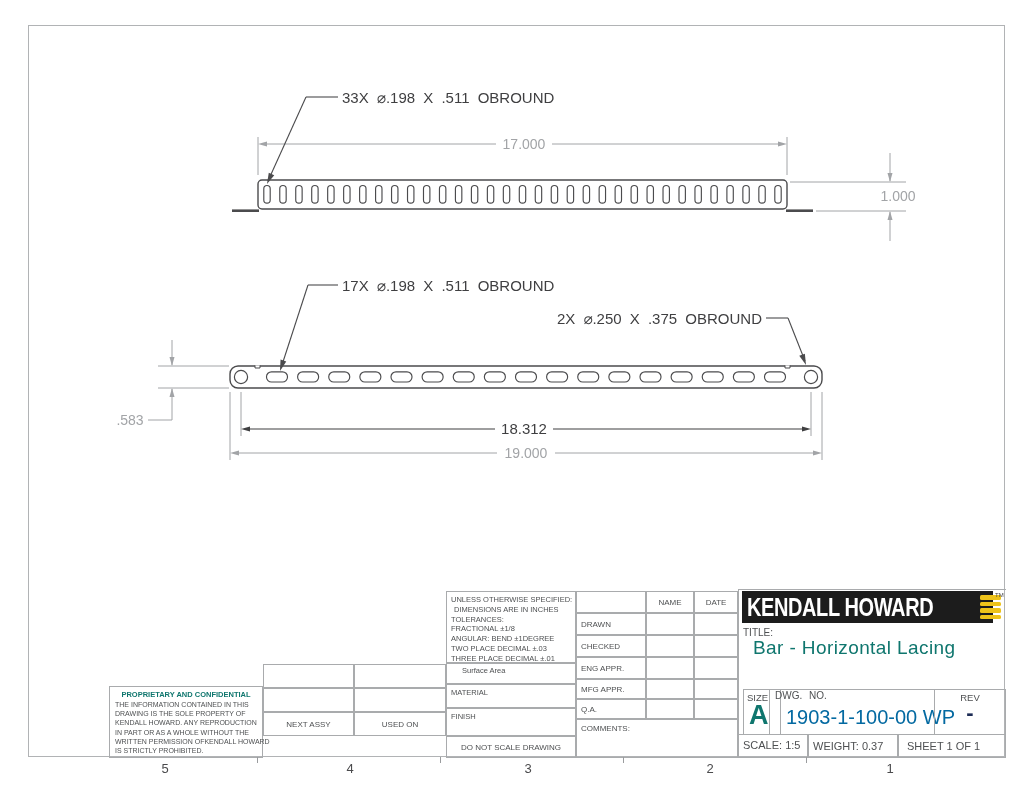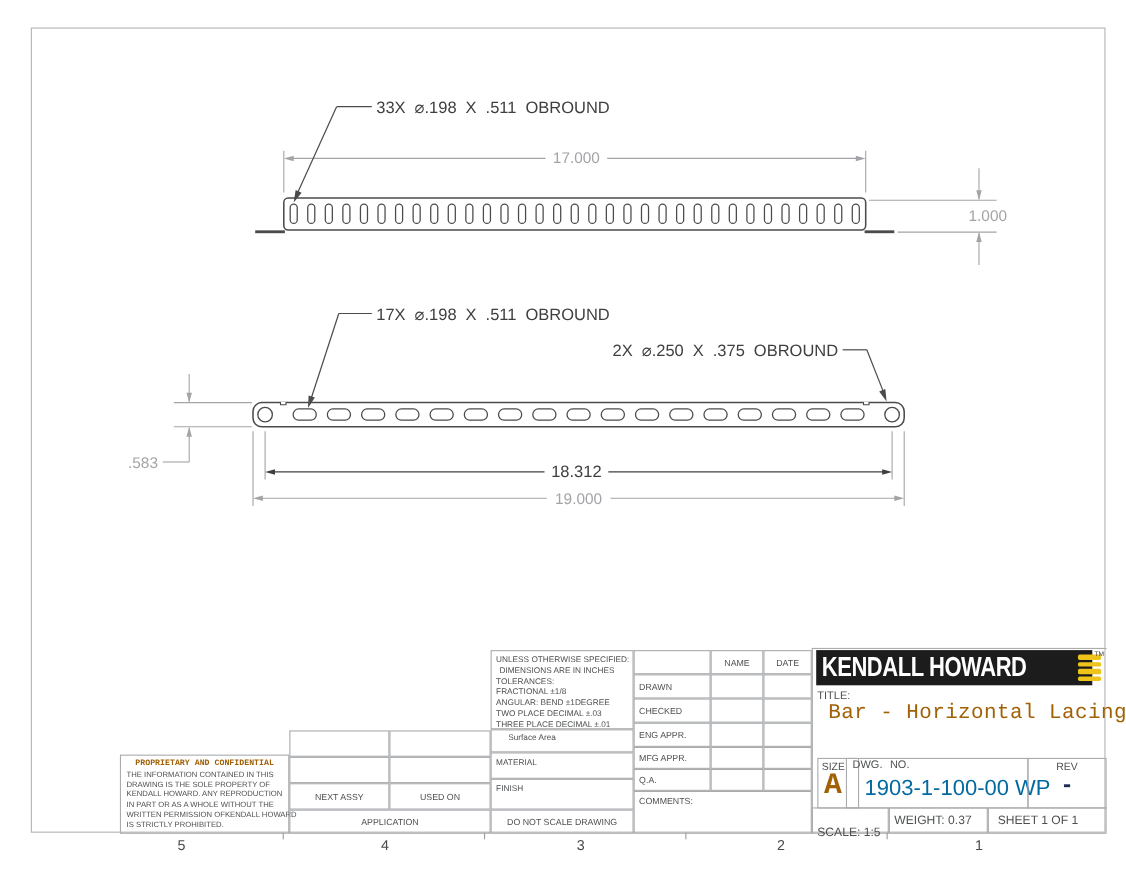--- a/index.html
+++ b/index.html
@@ -3,21 +3,21 @@
 <meta charset="utf-8">
 <style>
   html,body{margin:0;padding:0;background:#ffffff;}
   #sheet{position:relative;width:1024px;height:791px;background:#ffffff;overflow:hidden;
          font-family:"Liberation Sans","DejaVu Sans",sans-serif;}
   #frame{position:absolute;left:28px;top:25px;width:977px;height:732px;
          border:1px solid #b1b3b5;box-sizing:border-box;}
   .cell{position:absolute;border:1px solid #a9abad;box-sizing:border-box;}
   .nob{border:0;}
   .lbl{position:absolute;color:#4e5052;white-space:nowrap;}
-  .dk{color:#a16207;font-family:Liberation Mono, monospace;}
+  .dk{color:#0f766e;}
   .ctr{text-align:center;}
   #dwg{position:absolute;left:0;top:0;}
   .zone-num{position:absolute;top:761px;width:40px;text-align:center;
             color:#4a4a4c;font-size:13px;}
   .zone-tick{position:absolute;top:757px;width:1px;height:6px;background:#9a9c9e;}
   .logo-box{position:absolute;display:flex;align-items:center;padding:0 5px;box-sizing:border-box;}
   .logo-text{font-weight:bold;font-size:25px;letter-spacing:-0.5px;transform:scaleX(0.8);
              transform-origin:left center;white-space:nowrap;}
   .logo-bars{margin-left:auto;display:flex;flex-direction:column;gap:2px;}
   .logo-bars span{display:block;width:21px;height:4.5px;border-radius:1.5px;}
@@ -155,23 +155,20 @@
     <div class="cell" style="left:234px;top:638px;width:91px;height:24px;"></div>
     <div class="cell" style="left:325px;top:638px;width:92px;height:24px;"></div>
     <div class="cell" style="left:234px;top:662px;width:91px;height:24px;"></div>
     <div class="cell" style="left:325px;top:662px;width:92px;height:24px;"></div>
     <div class="cell" style="left:234px;top:686px;width:91px;height:24px;">
       <div class="lbl ctr" style="left:0;top:7px;width:89px;font-size:8px;">NEXT ASSY</div>
     </div>
     <div class="cell" style="left:325px;top:686px;width:92px;height:24px;">
       <div class="lbl ctr" style="left:0;top:7px;width:90px;font-size:8px;">USED ON</div>
     </div>
-    <div class="cell" style="left:234px;top:710px;width:183px;height:22px;">
-      <div class="lbl ctr" style="left:0;top:6px;width:181px;font-size:8px;">APPLICATION</div>
-    </div>
 
     <div class="cell" style="left:417px;top:565px;width:130px;height:72px;">
       <div class="lbl tol-lines" style="left:4px;top:3px;font-size:7.5px;">
         <div>UNLESS OTHERWISE SPECIFIED:</div>
         <div style="padding-left:3px;">DIMENSIONS ARE IN INCHES</div>
         <div>TOLERANCES:</div>
         <div>FRACTIONAL ±1/8</div>
         <div>ANGULAR: BEND ±1DEGREE</div>
         <div>TWO PLACE DECIMAL  ±.03</div>
         <div>THREE PLACE DECIMAL ±.01</div>
@@ -254,21 +251,21 @@
     <div class="cell" style="left:740px;top:663px;width:166px;height:46px;">
       <div class="lbl" style="left:5px;top:0;font-size:10px;word-spacing:4px;">DWG. NO.</div>
       <div class="lbl" style="left:16px;top:16px;font-size:20px;color:#0369a1;">1903-1-100-00 WP</div>
     </div>
     <div class="cell" style="left:905px;top:663px;width:72px;height:46px;">
       <div class="lbl ctr" style="left:0;top:2px;width:70px;font-size:9.5px;">REV</div>
       <div class="lbl ctr" style="left:0;top:10px;width:70px;font-size:22px;font-weight:bold;color:#1d2c55;">-</div>
     </div>
 
     <div class="cell" style="left:709px;top:708px;width:70px;height:24px;">
-      <div class="lbl" style="left:4px;top:16px;font-size:11px;">SCALE: 1:5</div>
+      <div class="lbl" style="left:4px;top:4px;font-size:11px;">SCALE: 1:5</div>
     </div>
     <div class="cell" style="left:779px;top:708px;width:90px;height:24px;">
       <div class="lbl" style="left:4px;top:5px;font-size:11px;">WEIGHT: 0.37</div>
     </div>
     <div class="cell" style="left:869px;top:708px;width:108px;height:24px;">
       <div class="lbl" style="left:8px;top:5px;font-size:11px;">SHEET 1 OF 1</div>
     </div>
   </div>
 
   <div class="zone-tick" style="left:257px;"></div>

